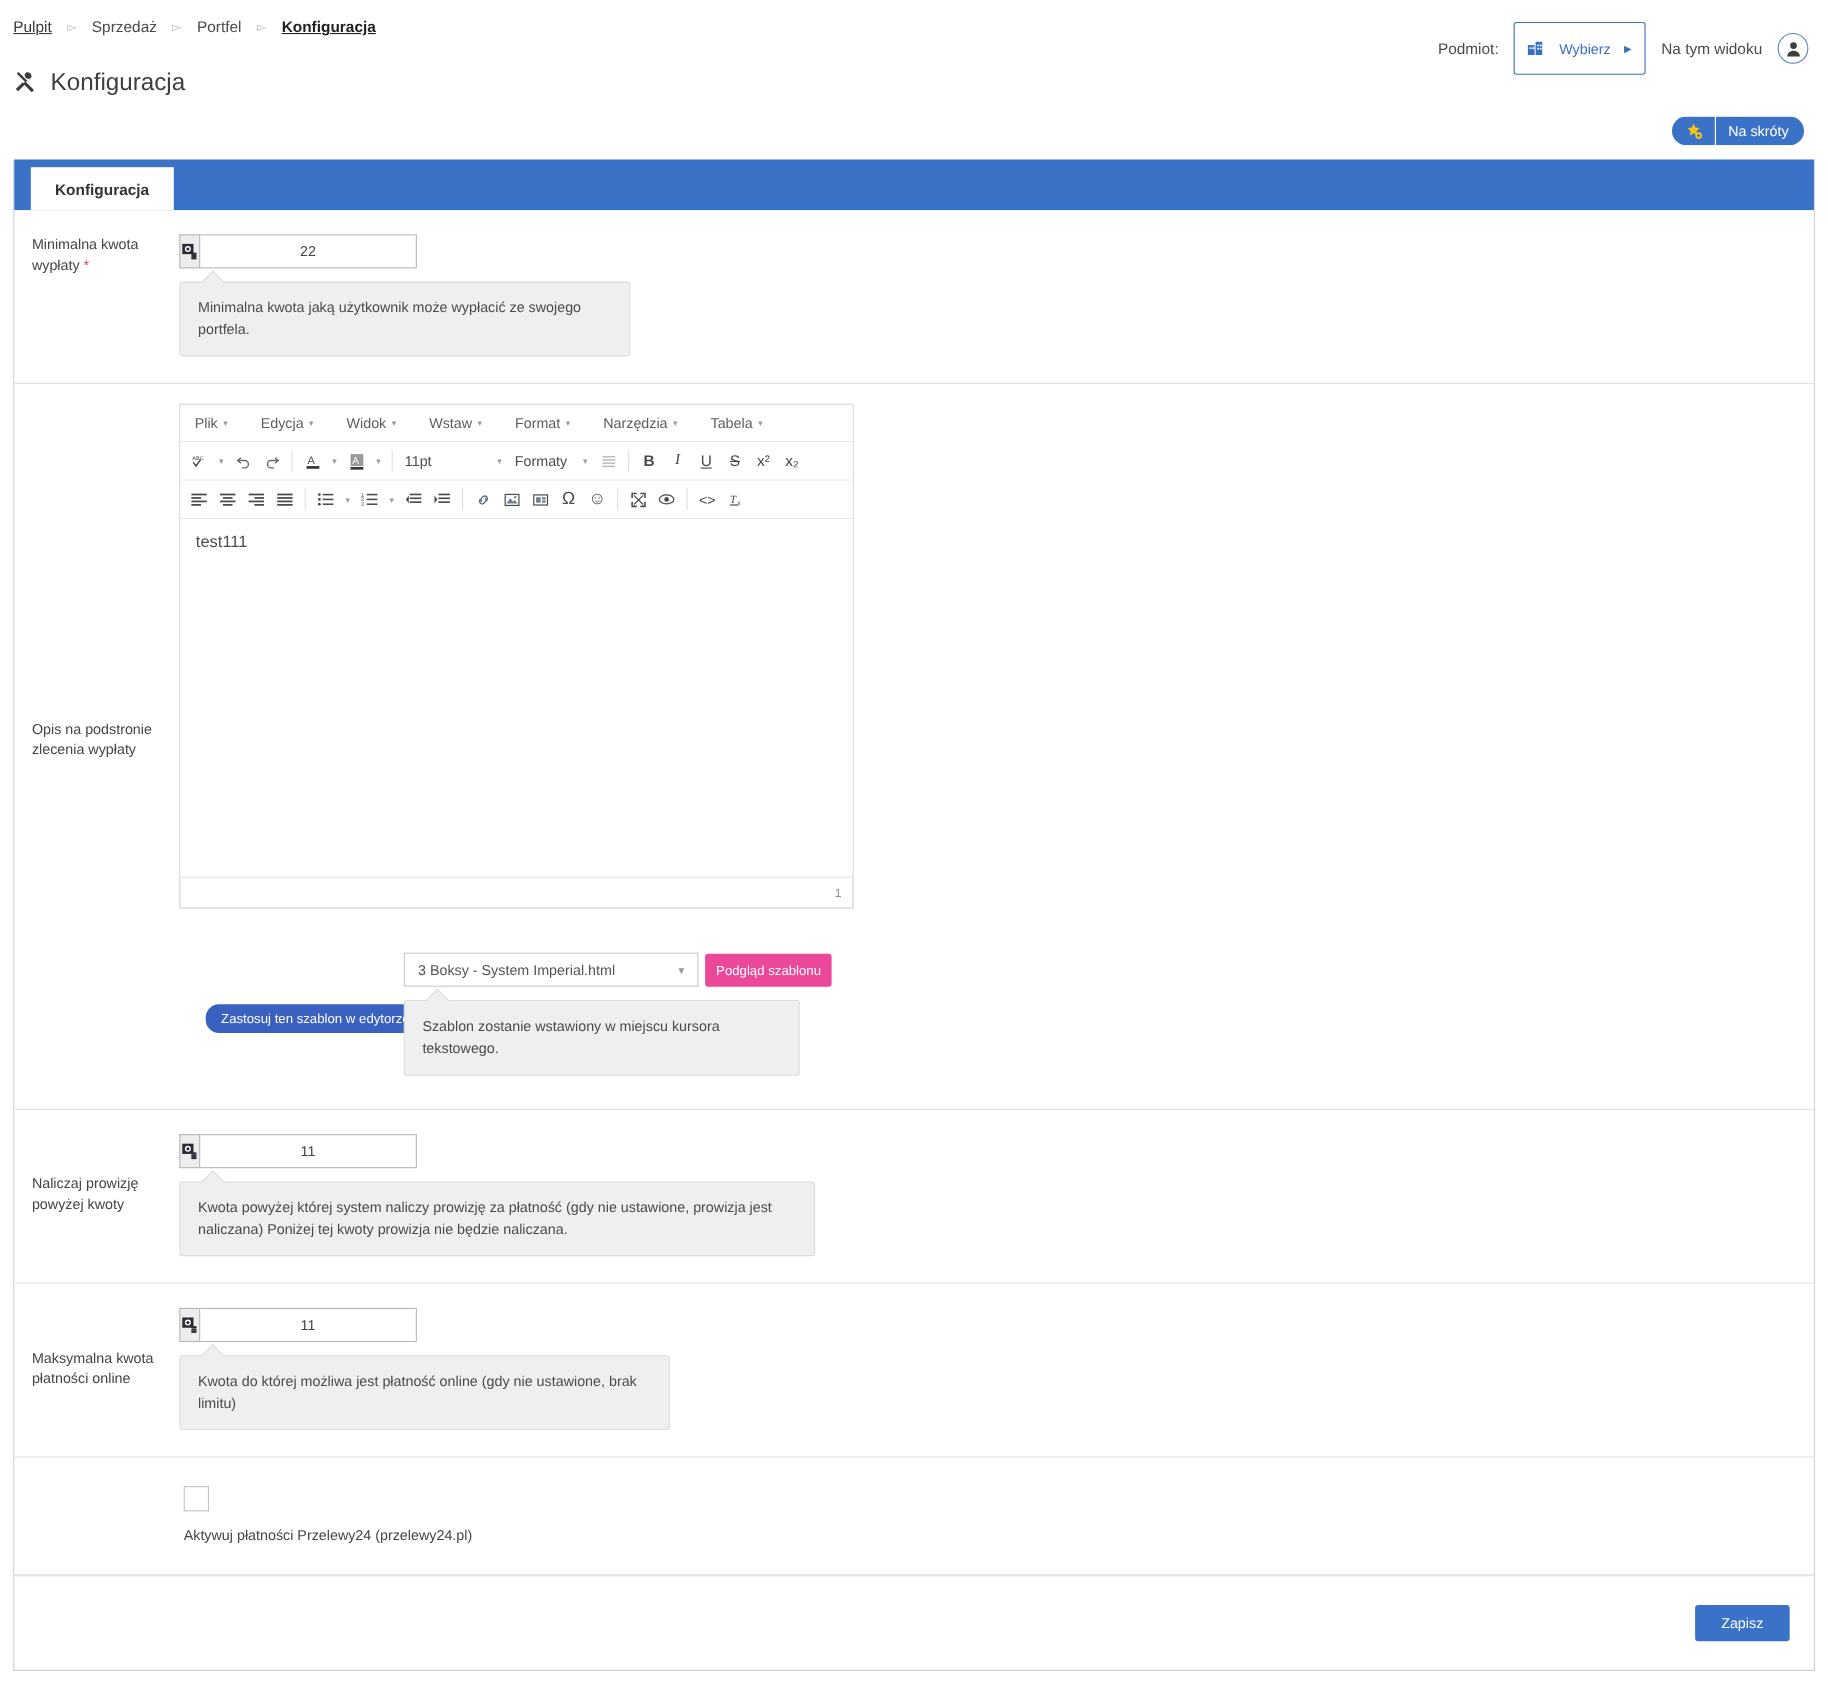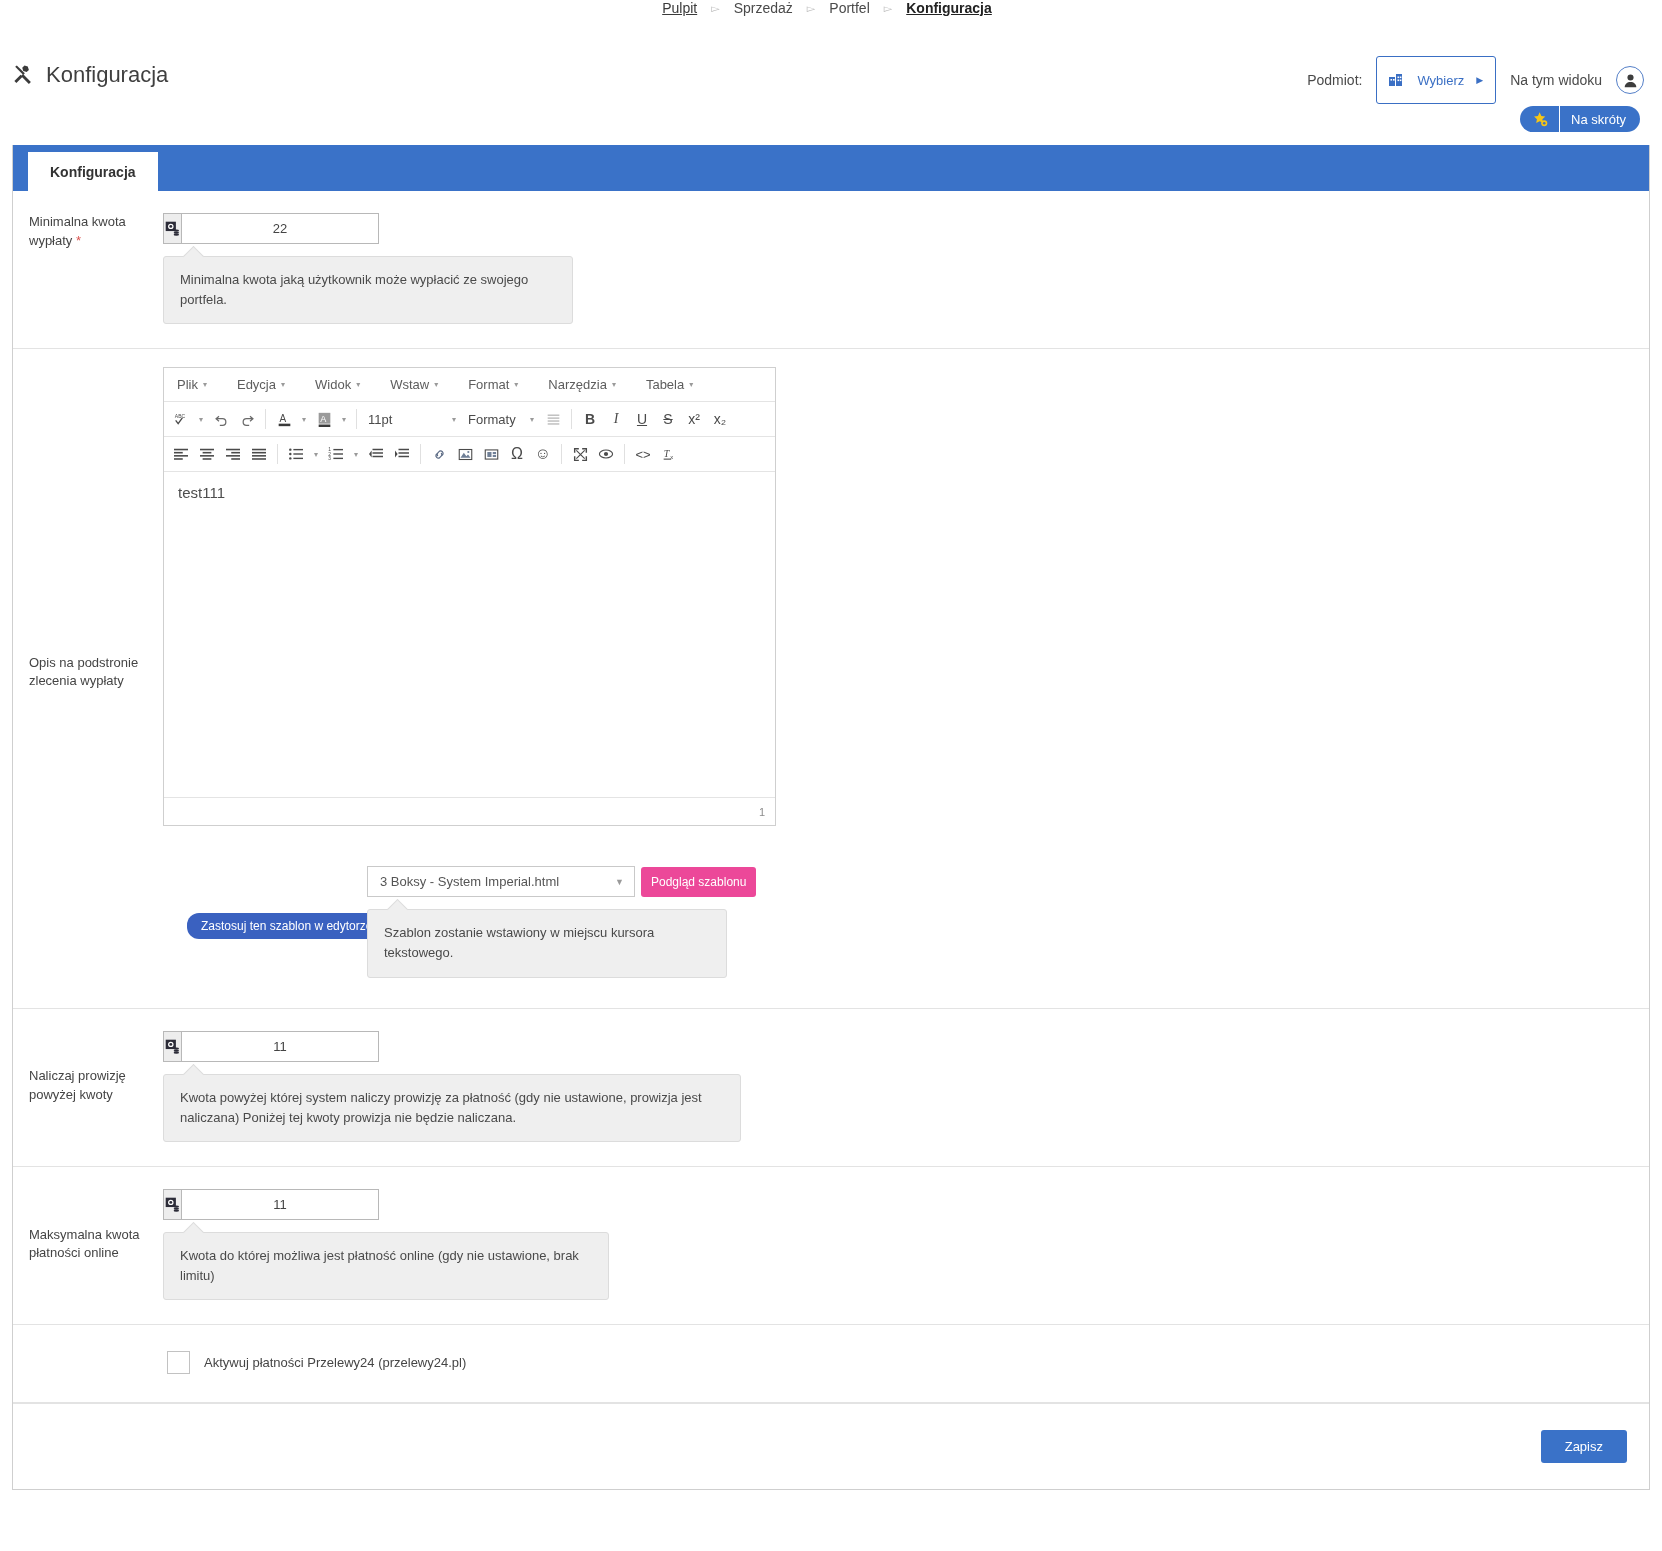--- a/index.html
+++ b/index.html
@@ -6,21 +6,21 @@
   * { box-sizing: border-box; }
   html, body {
     margin: 0; padding: 0;
     background: #ffffff;
     font-family: "Liberation Sans", sans-serif;
     color: #3a3a3a;
   }
   body { width: 1662px; height: 1551px; position: relative; overflow: hidden; font-size: 13px; }
 
   
-  .topbar { height: 48px; display: flex; align-items: center; padding: 0 18px 0 10px; flex-direction: column; }
+  .topbar { height: 48px; display: flex; align-items: center; padding: 0 18px 0 10px; }
   .crumbs { display: flex; align-items: center; gap: 0; font-size: 14px; }
   .crumb { color: #4a4a4a; padding: 0 2px; text-decoration: none; }
   .crumb.link { color: #3a3a3a; text-decoration: underline; }
   .crumb.current { font-weight: bold; color: #222; text-decoration: underline; }
   .crumb-sep { color: #b9b9b9; font-size: 11px; margin: 0 12px 0 12px; }
   .top-right { margin-left: auto; display: flex; align-items: center; gap: 14px; margin-top: 40px; }
   .podmiot-label { font-size: 14px; color: #4a4a4a; }
   .podmiot-btn {
     border: 1px solid #3a6fc4; border-radius: 3px; height: 48px;
     display: flex; align-items: center; gap: 12px; padding: 0 12px 0 10px;
@@ -106,21 +106,21 @@
     color: #555; cursor: pointer;
   }
   .tpl-select .car { color: #9a9a9a; font-size: 9px; }
   .btn-green { background: #ec4899; color: #fff; font-size: 12px; border: none; border-radius: 3px;
     padding: 8px 10px; cursor: pointer; font-family: "Liberation Sans", sans-serif; }
   .btn-pill { position: absolute; background: #3a61c0; color: #fff; font-size: 12px; border: none;
     border-radius: 12px; padding: 6px 14px; cursor: pointer; font-family: "Liberation Sans", sans-serif; }
   .tpl-callout { margin-left: 204px; margin-top: 12px; }
 
   
-  .cbx-row { display: flex; align-items: center; gap: 14px; padding-left: 154px; }
+  .cbx-row { display: flex; gap: 14px; padding-left: 154px; flex-direction: column; }
   .cbx { width: 23px; height: 23px; border: 1px solid #c2c2c2; background: #fff; cursor: pointer; }
   .cbx-label { font-size: 13px; color: #454545; }
 
   
   .panel-foot { display: flex; justify-content: flex-end; padding: 26px 22px; border-top: 1px solid #e3e3e3; }
   .btn-save { background: #3a72c8; color: #fff; border: none; border-radius: 3px; font-size: 13px;
     padding: 9px 24px; cursor: pointer; font-family: "Liberation Sans", sans-serif; }
 
   
   .anno { position: absolute; z-index: 40; }

